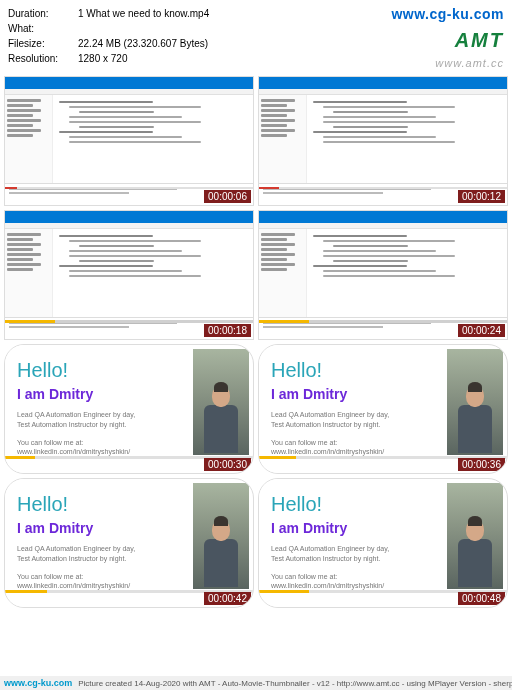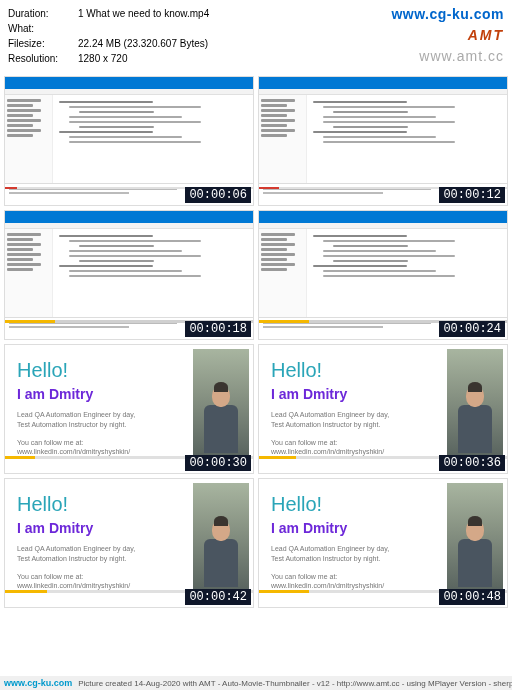--- a/index.html
+++ b/index.html
@@ -4,26 +4,26 @@
   <style>
     * { margin: 0; padding: 0; box-sizing: border-box; }
     body { width: 512px; height: 690px; background: #fff; font-family: Arial, sans-serif; font-size: 10px; position: relative; }
     
     .header-info { padding: 6px 8px; background: #fff; line-height: 1.5; position: relative; }
     .info-row { display: flex; }
     .info-label { width: 70px; font-weight: normal; }
     .info-value { flex: 1; }
     .watermark-top { position: absolute; top: 4px; right: 8px; text-align: right; }
     .wm-url { color: #0066cc; font-weight: bold; font-size: 14px; letter-spacing: 0.5px; }
-    .wm-logo { color: #c2410c; font-size: 14px; font-weight: bold; letter-spacing: 2px; font-style: italic; }
-    .wm-sub { color: #aaa; font-size: 14px; letter-spacing: 1px; }
+    .wm-logo { color: #15803d; font-size: 20px; font-weight: bold; letter-spacing: 2px; font-style: italic; }
+    .wm-sub { color: #aaa; font-size: 11px; letter-spacing: 1px; font-style: italic; }
     
     .grid { display: grid; grid-template-columns: 1fr 1fr; gap: 4px; padding: 4px; }
     .thumb { position: relative; background: #fff; border: 1px solid #ddd; height: 130px; overflow: hidden; }
-    .thumb-timestamp { position: absolute; bottom: 2px; right: 2px; background: #0f172a; color: #fff; font-size: 12px; padding: 1px 4px; font-family: Liberation Mono, monospace; z-index: 5; }
+    .thumb-timestamp { position: absolute; bottom: 2px; right: 2px; background: #7f1d1d; color: #fff; font-size: 10px; padding: 1px 4px; font-family: Liberation Sans, sans-serif; z-index: 5; }
     
     
     .thumb-ide { background: #fff; }
     .ide-titlebar { height: 12px; background: #0078d4; width: 100%; }
     .ide-toolbar { height: 6px; background: #f3f3f3; border-bottom: 1px solid #e0e0e0; }
     .ide-body { display: flex; height: calc(100% - 40px); }
     .ide-sidebar { width: 48px; background: #fafafa; border-right: 1px solid #eee; padding: 2px; }
     .ide-sidebar .line { height: 3px; background: #999; margin: 2px 0; border-radius: 1px; }
     .ide-sidebar .line.short { width: 60%; }
     .ide-sidebar .line.med { width: 80%; }
@@ -33,21 +33,21 @@
     .ide-code .c2 { width: 70%; background: #aaa; margin-left: 10px; }
     .ide-code .c3 { width: 40%; background: #999; margin-left: 20px; }
     .ide-code .c4 { width: 60%; background: #aaa; margin-left: 10px; }
     .ide-bottom { height: 22px; background: #fff; border-top: 1px solid #ddd; padding: 2px 4px; }
     .ide-bottom .txt { height: 2px; background: #bbb; margin: 2px 0; width: 70%; }
     .ide-progress-red { position: absolute; bottom: 16px; left: 0; right: 0; height: 2px; background: #e0e0e0; }
     .ide-progress-red .fill-red { height: 100%; background: #d43a2f; }
     .ide-progress-ylw { position: absolute; bottom: 16px; left: 0; right: 0; height: 3px; background: linear-gradient(to right, #f5b800 0%, #f5b800 20%, #d0d0d0 20%); }
     
     
-    .thumb-hello { display: flex; background: #fff; }
+    .thumb-hello { display: flex; background: #fff; border-radius: 20px; }
     .hello-content { flex: 1; padding: 14px 10px 6px 12px; background: #fff; }
     .hello-title { font-size: 20px; color: #2aa5b8; font-weight: 300; margin-bottom: 4px; font-family: 'Segoe UI', Arial, sans-serif; }
     .hello-name { font-size: 14px; color: #6d28d9; font-weight: 600; margin-bottom: 8px; }
     .hello-subtitle { font-size: 7px; color: #777; line-height: 1.4; margin-bottom: 8px; }
     .hello-follow { font-size: 7px; color: #777; line-height: 1.4; }
     .hello-link { color: #777; }
     .hello-photo { width: 56px; background: linear-gradient(to bottom, #a8b5a0 0%, #8a9585 40%, #5a6560 100%); position: relative; margin: 4px 4px 18px 0; }
     .hello-person { position: absolute; bottom: 0; left: 50%; transform: translateX(-50%); width: 36px; height: 70px; }
     .hello-head { width: 18px; height: 22px; background: #d4a888; border-radius: 50% 50% 45% 45%; margin: 0 auto; position: relative; }
     .hello-head::after { content: ''; position: absolute; top: -3px; left: 2px; right: 2px; height: 10px; background: #3a3530; border-radius: 50% 50% 0 0; }

